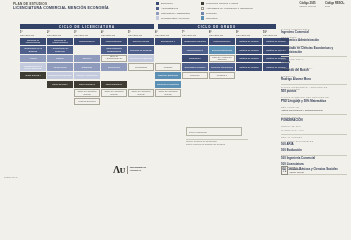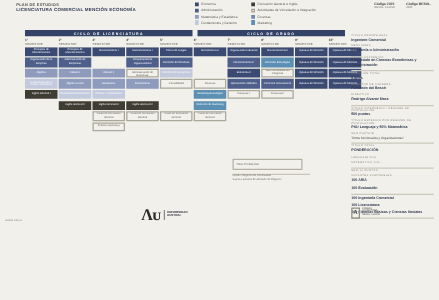--- a/index.html
+++ b/index.html
@@ -73,21 +73,21 @@
   .obsbox{
     position:absolute; left:186px; top:127px; width:56px; height:9px;
     border:.4px solid #b4b1a5; display:flex; align-items:center; padding-left:2px;
     font-size:2.3px; color:#6e6d66;
   }
   .note{ position:absolute; left:186px; top:140px; width:62px; font-size:2.1px; color:#6e6d66; line-height:2.8px;}
   .noterule{ position:absolute; left:186px; top:138.5px; width:62px; height:.35px; background:#c8c5b9;}
 
   
   .logo{ position:absolute; left:113px; top:164px; display:flex; align-items:center; gap:2.4px;}
-  .logo .mark{ font-size:13px; font-weight:bold; color:#2b2b28; letter-spacing:-.5px; font-family:"Liberation Serif", serif;}
+  .logo .mark{ font-size:10px; font-weight:bold; color:#2b2b28; letter-spacing:-.5px; font-family:"Liberation Serif", serif;}
   .logo .bar{ width:.4px; height:8px; background:#8d8b82;}
   .logo .txt{ font-size:2.4px; line-height:2.8px; color:#33323d; font-weight:bold; text-transform:uppercase;}
   .logo .txt span{ display:block; }
 
   .footer-left{ position:absolute; left:4px; top:176px; font-size:2.2px; color:#8d8b82;}
 
   .accred{ position:absolute; left:281px; top:166px; display:flex; gap:1.6px; align-items:flex-start;}
   .accred .bx{ width:7px; height:9px; border:.4px solid #8f8d84; display:flex; align-items:center; justify-content:center; font-size:5px; color:#3a3a38; font-family:"Liberation Serif", serif;}
   .accred .ln{ font-size:1.9px; line-height:2.3px; color:#55544f;}
 </style>

